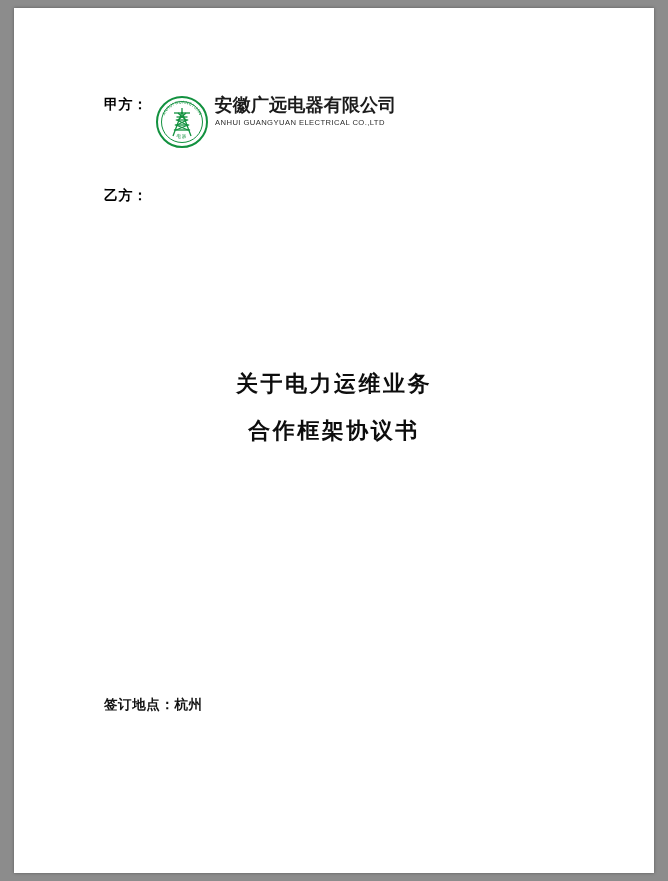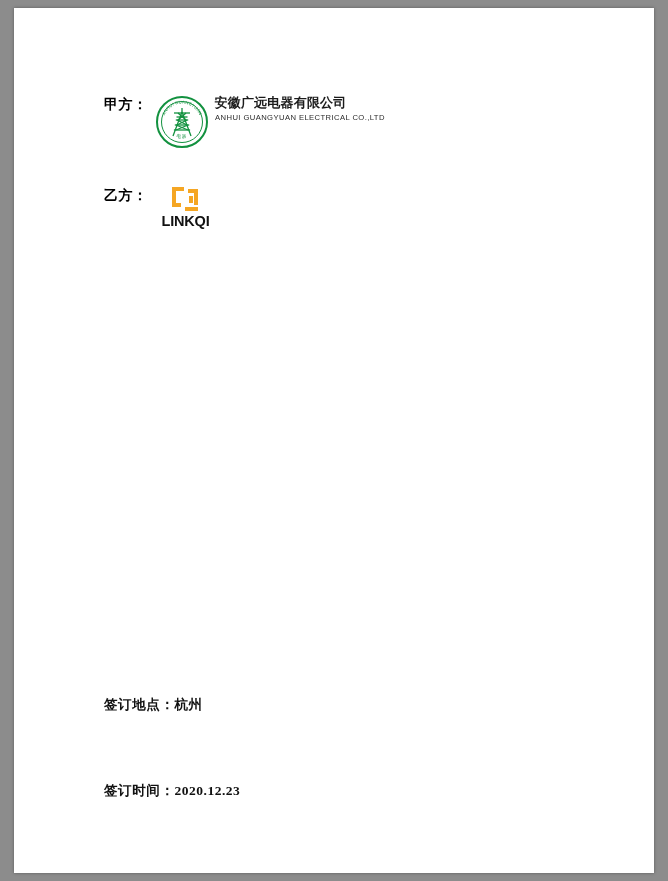--- a/index.html
+++ b/index.html
@@ -82,21 +82,21 @@
     left: 13px; top: 11px;
     width: 26px; height: 30px;
   }
   .a-name-block {
     display: flex;
     flex-direction: column;
     justify-content: center;
     line-height: 1.05;
   }
   .a-name-cn {
-    font-size: 13px;
+    font-size: 18px;
     font-weight: bold;
     color: #1b1b1b;
     letter-spacing: 0.2px;
   }
   .a-name-en {
     font-size: 7.5px;
     color: #2b2b2b;
     letter-spacing: 0.4px;
     margin-top: 4px;
     transform: scaleX(1.02);
@@ -208,36 +208,25 @@
 
     <span class="a-name-block">
       <span class="a-name-cn">安徽广远电器有限公司</span>
       <span class="a-name-en">ANHUI GUANGYUAN ELECTRICAL CO.,LTD</span>
     </span>
   </div>
 
   <div class="party-row" id="party-b-row">
     <span class="party-label">乙方：</span>
 
-    <span class="logo-b">
-      <svg class="mark" viewBox="0 0 30 26">
-        <g fill="#f5a623">
-          <path d="M2 0 H14 V4 H6 V16 H2 Z"></path>
-          <path d="M2 16 H11 V20 H2 Z"></path>
-          <path d="M18 2 H28 V18 H24 V6 H18 Z"></path>
-          <path d="M15 20 H28 V24 H15 Z"></path>
-          <rect x="19" y="9" width="4" height="7"></rect>
-        </g>
-      </svg>
-      <span class="wordmark">LINKQI</span>
-    </span>
-
-  </div>
-
+
+  </div>
+
+  <div class="doc-title">
+    <div class="line">关于电力运维业务</div>
+    <div class="line">合作框架协议书</div>
+  </div>
 
   <div class="meta" id="meta-place">
     <span>签订地点：</span><span class="meta-value">杭州</span>
   </div>
-  <div class="meta" id="meta-date">
-    <span>签订时间：</span><span class="meta-value">2020.12.23</span>
-  </div>
 
 </div>
 
 </body></html>

